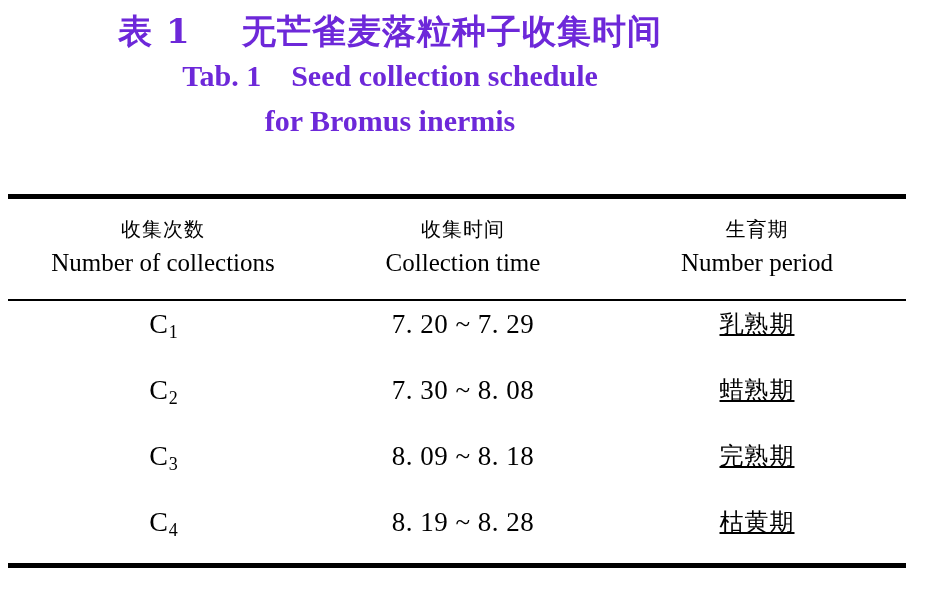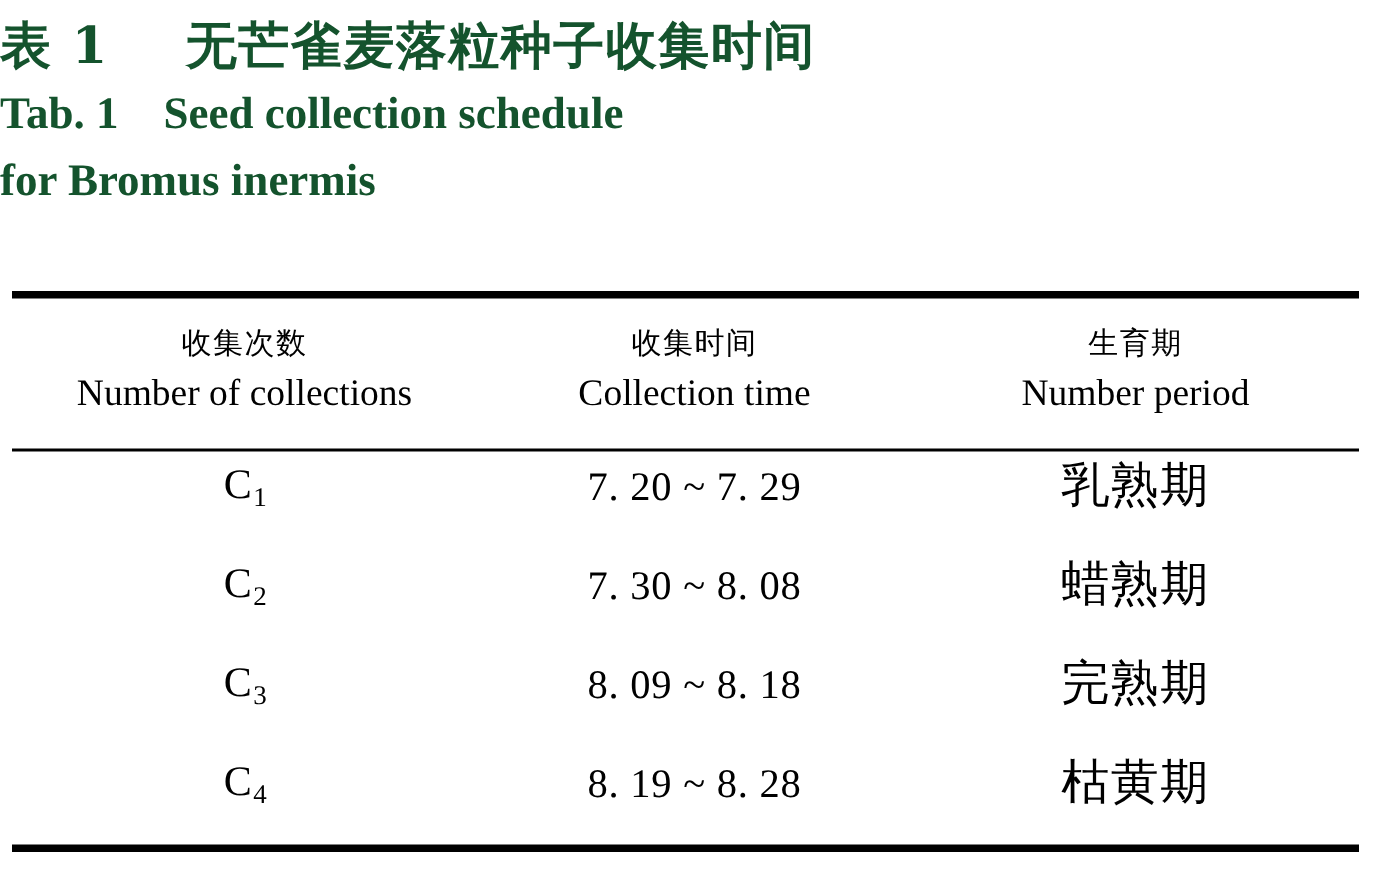--- a/index.html
+++ b/index.html
@@ -23,22 +23,22 @@
     height: 591px;
     background: #ffffff;
   }
 
   
   .title-block {
     position: absolute;
     left: 0;
     top: 8px;
     width: 780px;
-    text-align: left;
-    color: #14532d;
+    text-align: center;
+    color: #6d28d9;
   }
   .title-cn {
     font-family: "DejaVu Serif", "Liberation Serif", serif;
     font-weight: bold;
     font-size: 34px;
     line-height: 46px;
     letter-spacing: 1px;
     white-space: pre;
   }
   .title-en {
@@ -127,23 +127,24 @@
     left: 1px;
   }
   .cell-time {
     font-family: "Liberation Serif", "DejaVu Serif", serif;
     font-size: 27px;
     letter-spacing: 0.5px;
     white-space: pre;
   }
   .cell-stage {
     font-family: "DejaVu Serif", "Liberation Serif", serif;
-    font-size: 32px;
+    font-size: 24px;
     letter-spacing: 1px;
     white-space: pre;
+    text-decoration: underline;
   }
 </style>
 </head>
 <body>
 
 <div class="sheet">
 
   <div class="title-block">
     <div class="title-cn">表 1    无芒雀麦落粒种子收集时间</div>
     <div class="title-en">Tab. 1    Seed collection schedule</div>

